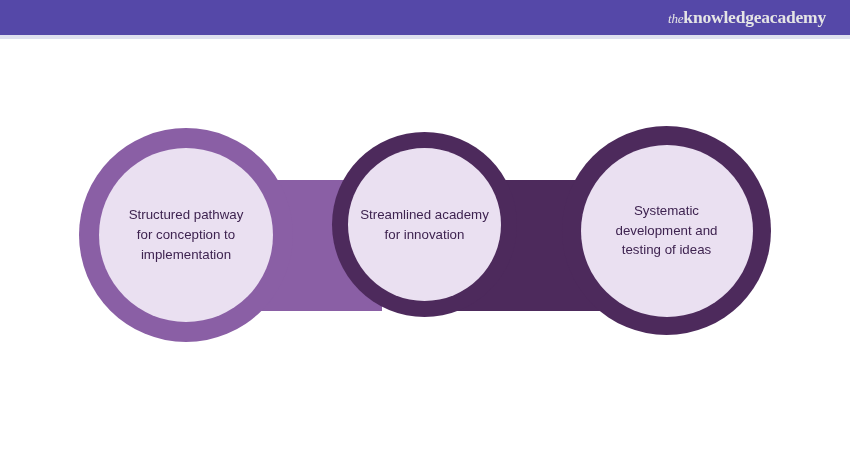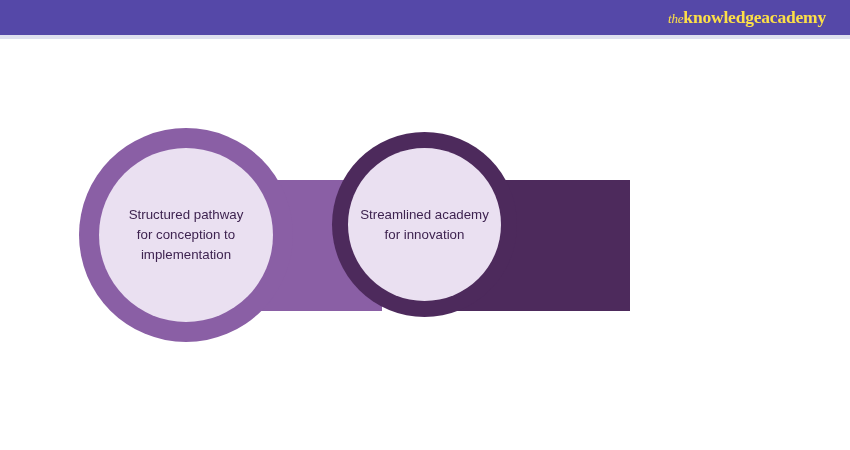--- a/index.html
+++ b/index.html
@@ -31,21 +31,21 @@
   }
   .header-underline {
     position: absolute;
     top: 35px;
     left: 0;
     width: 850px;
     height: 4px;
     background: #dfe0ef;
   }
   .logo {
-    color: #fde047;
+    color: #e5e5e5;
     font-family: "Liberation Serif", serif;
     font-size: 17.5px;
     letter-spacing: -0.2px;
     white-space: nowrap;
     line-height: 1;
   }
   .logo .logo-the {
     font-style: italic;
     font-size: 13px;
     font-weight: normal;
@@ -171,14 +171,21 @@
     </div>
   </div>
 
   <div class="node node-2">
     <div class="node-inner">
       <div class="node-label">Streamlined academy
 for innovation</div>
     </div>
   </div>
 
+  <div class="node node-3">
+    <div class="node-inner">
+      <div class="node-label">Systematic
+development and
+testing of ideas</div>
+    </div>
+  </div>
 
 </div>
 
 </body></html>

